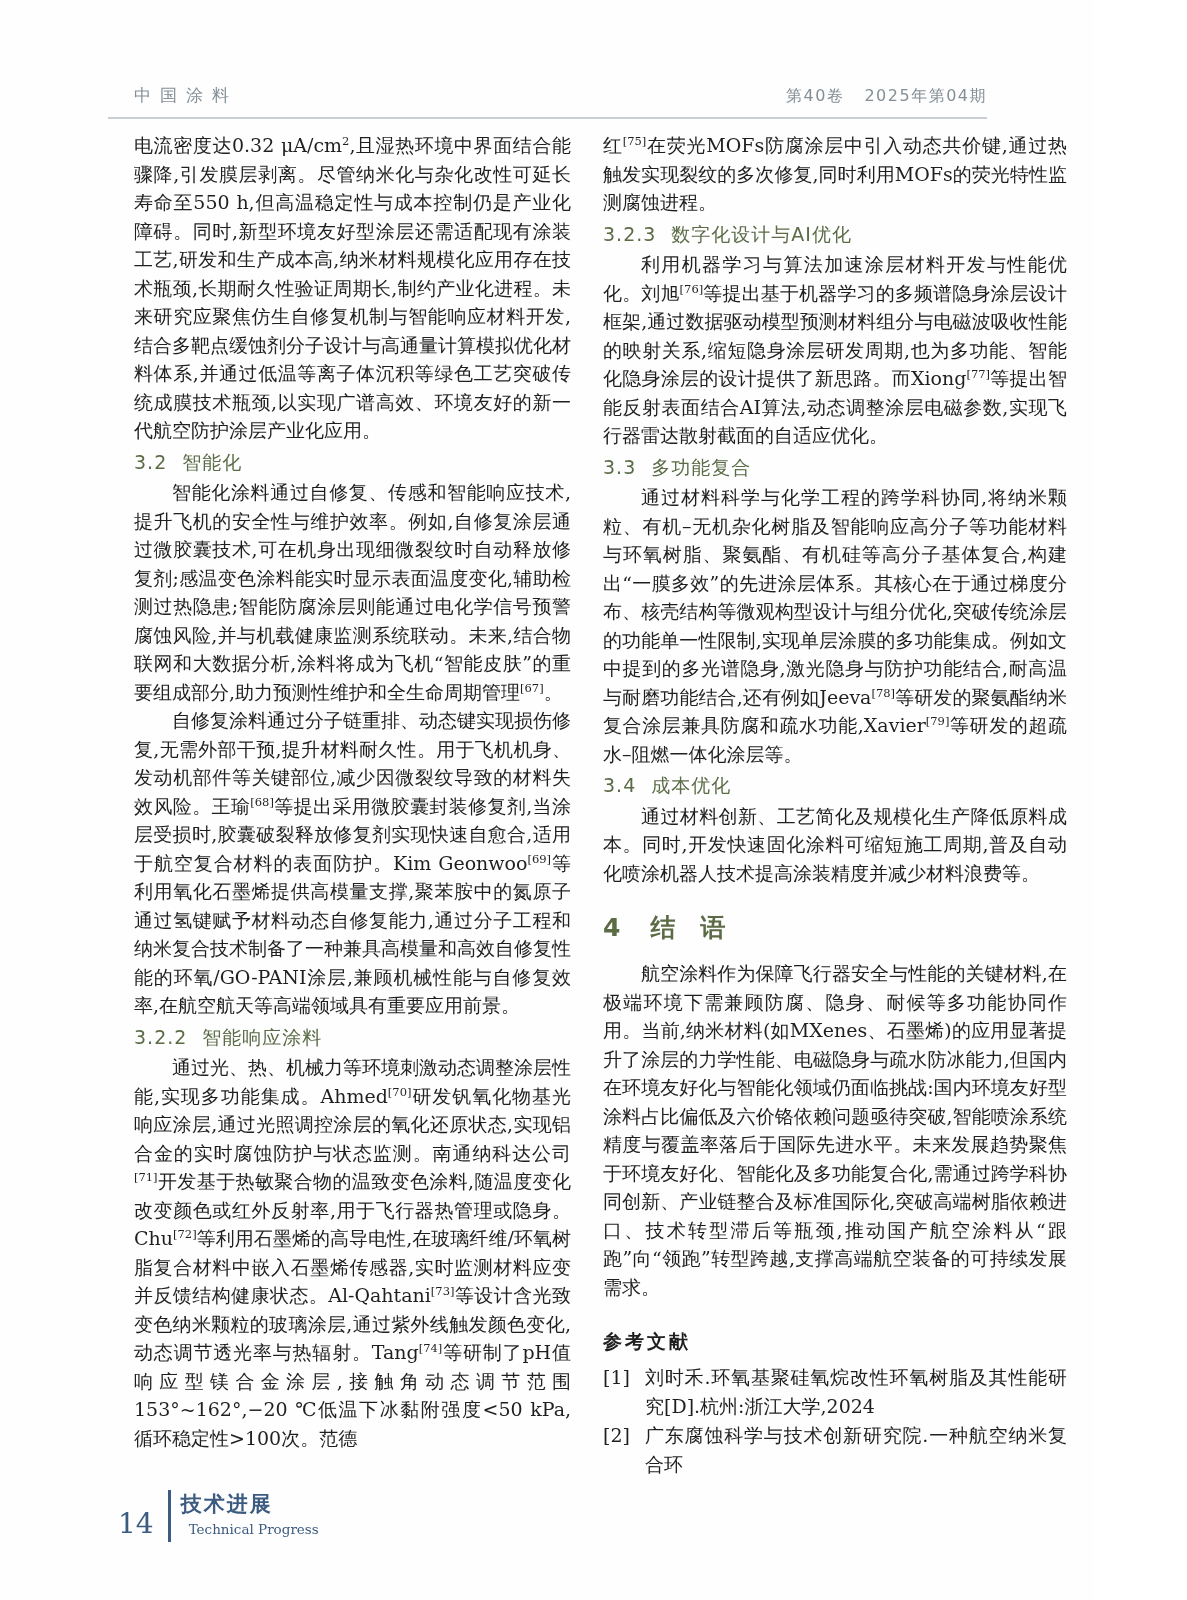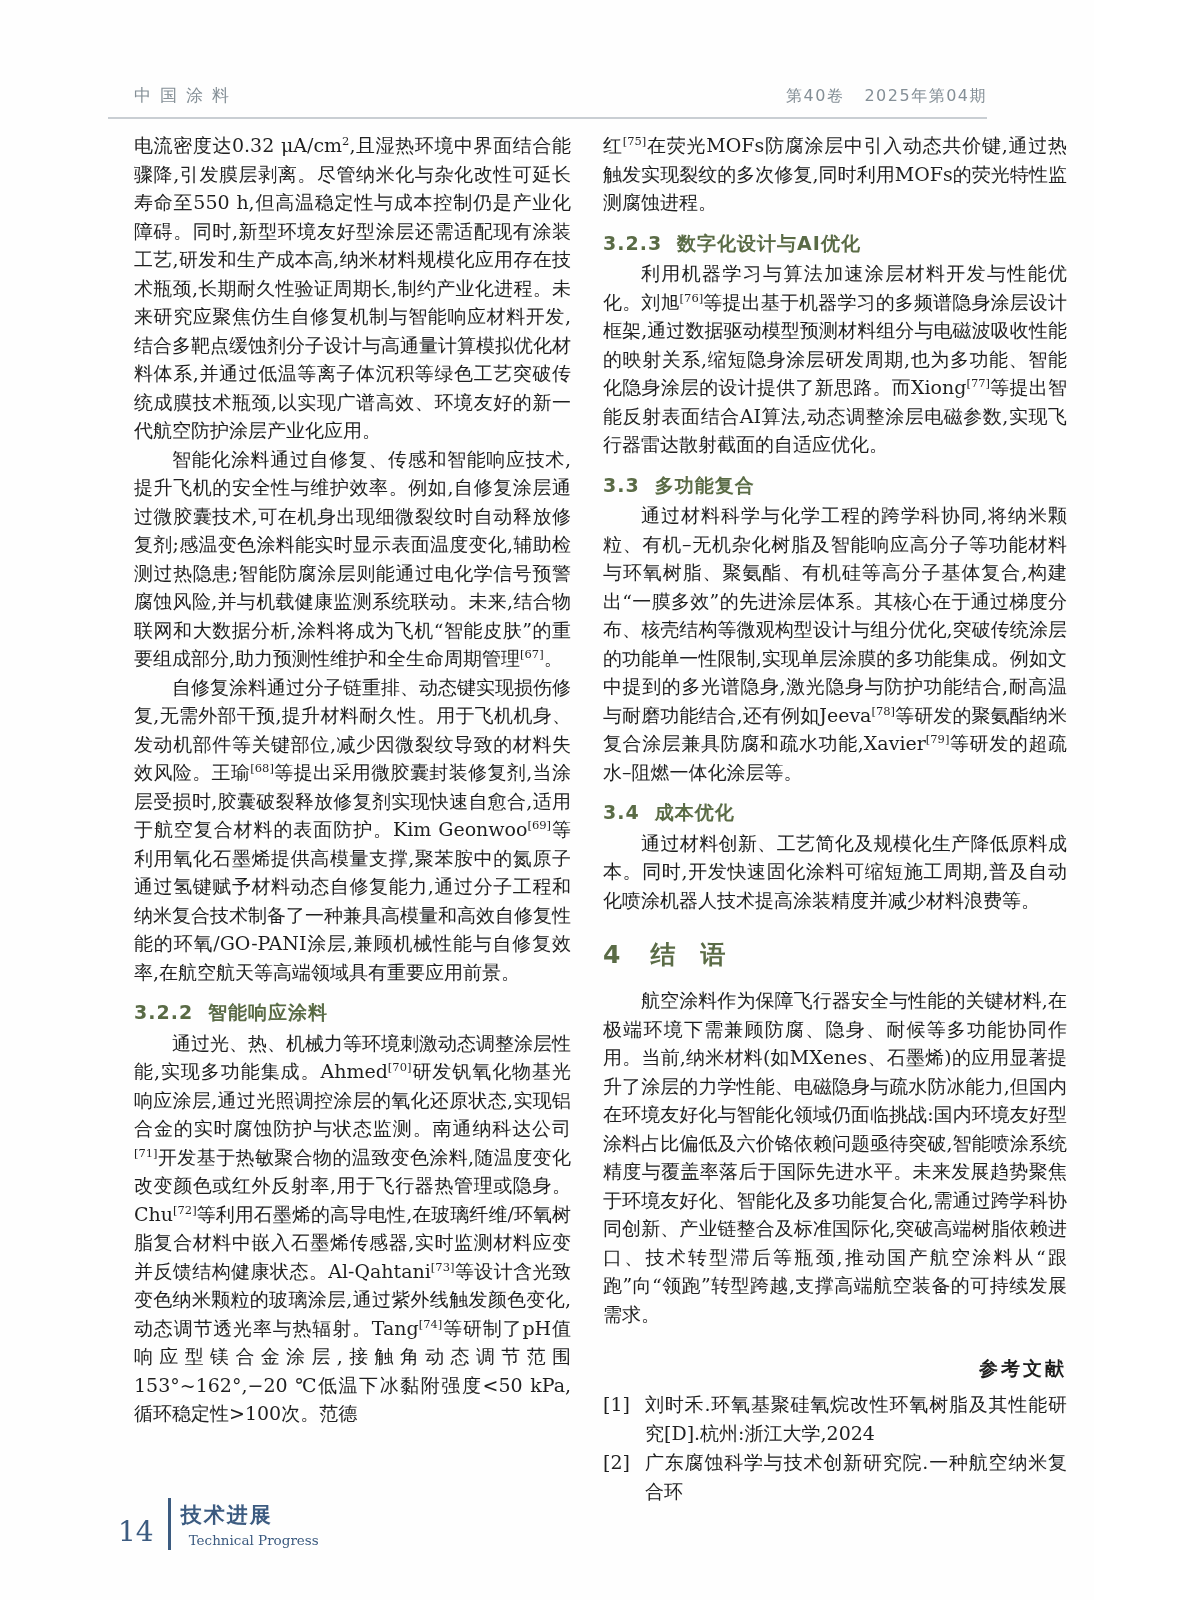--- a/index.html
+++ b/index.html
@@ -30,43 +30,43 @@
   .col{width:437px;}
   .col.right{width:464px;}
   .para{
     margin:0;font-size:19px;line-height:28.5px;
     text-align:justify;text-indent:2em;
   }
   .para.noindent{text-indent:0;}
   sup{font-size:11.5px;line-height:0;}
   .h2{
     font-family:"DejaVu Sans","Liberation Sans",sans-serif;
-    color:var(--green);font-weight:bold;font-size:19px;line-height:28.5px;
-    margin:12px 0 2px;
+    color:var(--green);font-weight:normal;font-size:19px;line-height:28.5px;
+    margin:3px 0 2px;
   }
   .h2 .num{margin-right:15px;letter-spacing:1px;}
   .h2 .ttl{letter-spacing:1px;}
   .h1{
     font-family:"DejaVu Sans","Liberation Sans",sans-serif;
     color:var(--green);font-weight:bold;font-size:25px;line-height:34px;
     margin:24px 0 14px;
   }
   .h1 .num{margin-right:30px;}
   .refhead{
     font-family:"DejaVu Sans","Liberation Sans",sans-serif;
     font-weight:bold;font-size:19px;color:var(--ink);
-    text-align:right;letter-spacing:3px;margin:28px 0 8px;
+    text-align:left;letter-spacing:3px;margin:28px 0 8px;
   }
   .ref{display:flex;font-size:19px;line-height:29px;}
   .ref-label{flex:0 0 42px;}
   .ref-text{flex:1;text-align:justify;}
   
   .footer{
-    position:absolute;left:118px;bottom:50px;
-    display:flex;align-items:center;color:var(--fblue);
+    position:absolute;left:118px;bottom:58px;
+    display:flex;color:var(--fblue);
   }
   .pagenum{
     font-family:"DejaVu Serif","Liberation Serif",serif;
     font-size:28px;align-self:flex-end;margin-bottom:2px;
   }
   .footer-bar{width:3px;height:52px;background:var(--fblue);margin:0 10px 0 14px;}
   .footer-cn{
     font-family:Liberation Sans, sans-serif;
     font-weight:bold;font-size:21px;letter-spacing:2px;
   }
@@ -83,20 +83,21 @@
   <div class="header">
     <span class="journal">中国涂料</span>
     <span class="issue">
       <span class="vol">第40卷</span><span>2025年第04期</span>
     </span>
   </div>
 
   <div class="columns">
     <div class="col left">
         <p class="para noindent"><span>电流密度达0.32 μA/cm</span><sup>2</sup><span>,且湿热环境中界面结合能骤降,引发膜层剥离。尽管纳米化与杂化改性可延长寿命至550 h,但高温稳定性与成本控制仍是产业化障碍。同时,新型环境友好型涂层还需适配现有涂装工艺,研发和生产成本高,纳米材料规模化应用存在技术瓶颈,长期耐久性验证周期长,制约产业化进程。未来研究应聚焦仿生自修复机制与智能响应材料开发,结合多靶点缓蚀剂分子设计与高通量计算模拟优化材料体系,并通过低温等离子体沉积等绿色工艺突破传统成膜技术瓶颈,以实现广谱高效、环境友好的新一代航空防护涂层产业化应用。</span></p>
+        <div class="h2"><span class="num">3.2</span><span class="ttl">智能化</span></div>
         <p class="para"><span>智能化涂料通过自修复、传感和智能响应技术,提升飞机的安全性与维护效率。例如,自修复涂层通过微胶囊技术,可在机身出现细微裂纹时自动释放修复剂;感温变色涂料能实时显示表面温度变化,辅助检测过热隐患;智能防腐涂层则能通过电化学信号预警腐蚀风险,并与机载健康监测系统联动。未来,结合物联网和大数据分析,涂料将成为飞机“智能皮肤”的重要组成部分,助力预测性维护和全生命周期管理</span><sup>[67]</sup><span>。</span></p>
         <p class="para"><span>自修复涂料通过分子链重排、动态键实现损伤修复,无需外部干预,提升材料耐久性。用于飞机机身、发动机部件等关键部位,减少因微裂纹导致的材料失效风险。王瑜</span><sup>[68]</sup><span>等提出采用微胶囊封装修复剂,当涂层受损时,胶囊破裂释放修复剂实现快速自愈合,适用于航空复合材料的表面防护。Kim Geonwoo</span><sup>[69]</sup><span>等利用氧化石墨烯提供高模量支撑,聚苯胺中的氮原子通过氢键赋予材料动态自修复能力,通过分子工程和纳米复合技术制备了一种兼具高模量和高效自修复性能的环氧/GO-PANI涂层,兼顾机械性能与自修复效率,在航空航天等高端领域具有重要应用前景。</span></p>
         <div class="h2"><span class="num">3.2.2</span><span class="ttl">智能响应涂料</span></div>
         <p class="para"><span>通过光、热、机械力等环境刺激动态调整涂层性能,实现多功能集成。Ahmed</span><sup>[70]</sup><span>研发钒氧化物基光响应涂层,通过光照调控涂层的氧化还原状态,实现铝合金的实时腐蚀防护与状态监测。南通纳科达公司</span><sup>[71]</sup><span>开发基于热敏聚合物的温致变色涂料,随温度变化改变颜色或红外反射率,用于飞行器热管理或隐身。Chu</span><sup>[72]</sup><span>等利用石墨烯的高导电性,在玻璃纤维/环氧树脂复合材料中嵌入石墨烯传感器,实时监测材料应变并反馈结构健康状态。Al-Qahtani</span><sup>[73]</sup><span>等设计含光致变色纳米颗粒的玻璃涂层,通过紫外线触发颜色变化,动态调节透光率与热辐射。Tang</span><sup>[74]</sup><span>等研制了pH值响应型镁合金涂层,接触角动态调节范围153°~162°,−20 ℃低温下冰黏附强度&lt;50 kPa,循环稳定性&gt;100次。范德</span></p>
       </div>
     <div class="col right">
         <p class="para noindent"><span>红</span><sup>[75]</sup><span>在荧光MOFs防腐涂层中引入动态共价键,通过热触发实现裂纹的多次修复,同时利用MOFs的荧光特性监测腐蚀进程。</span></p>
         <div class="h2"><span class="num">3.2.3</span><span class="ttl">数字化设计与AI优化</span></div>
         <p class="para"><span>利用机器学习与算法加速涂层材料开发与性能优化。刘旭</span><sup>[76]</sup><span>等提出基于机器学习的多频谱隐身涂层设计框架,通过数据驱动模型预测材料组分与电磁波吸收性能的映射关系,缩短隐身涂层研发周期,也为多功能、智能化隐身涂层的设计提供了新思路。而Xiong</span><sup>[77]</sup><span>等提出智能反射表面结合AI算法,动态调整涂层电磁参数,实现飞行器雷达散射截面的自适应优化。</span></p>
         <div class="h2"><span class="num">3.3</span><span class="ttl">多功能复合</span></div>

